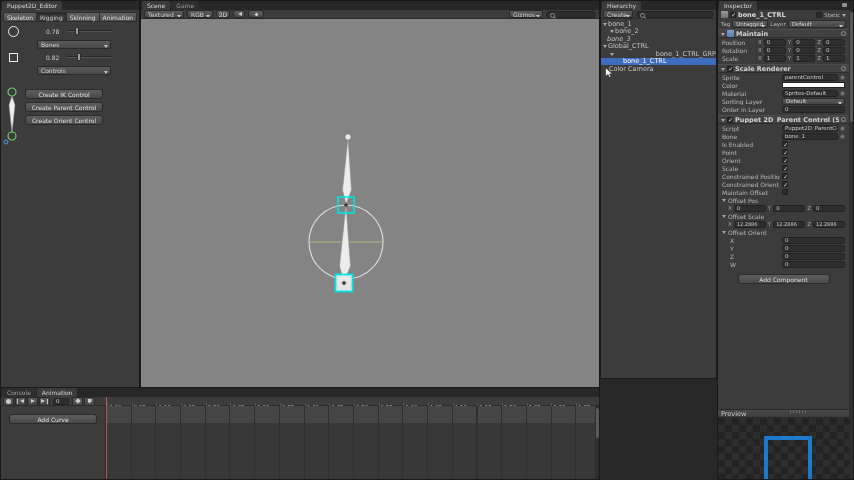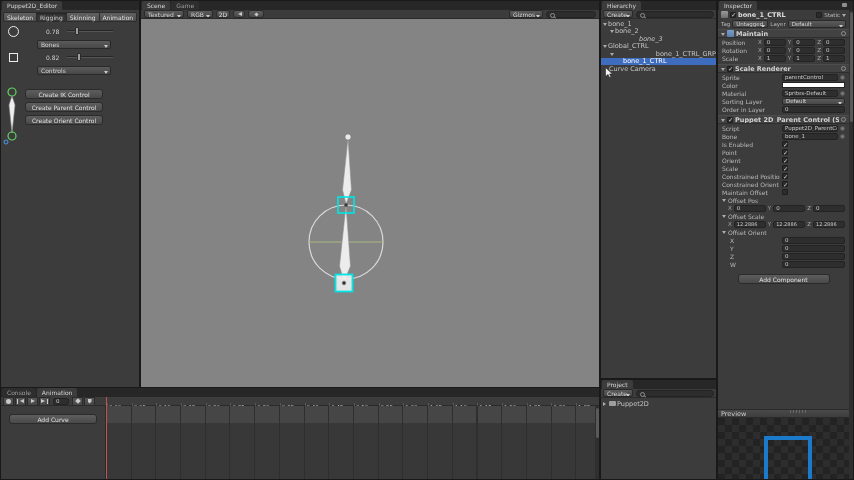--- a/index.html
+++ b/index.html
@@ -161,62 +161,46 @@
     </div>
     <div style="position:absolute;left:0;top:19px;right:0;">
       <div class="hrow" style="padding-left:2px;">
           <span class="tri-d"></span>
           <span>bone_1</span>
         </div>
       <div class="hrow" style="padding-left:9px;">
           <span class="tri-d"></span>
           <span>bone_2</span>
         </div>
-      <div class="hrow" style="padding-left:32px;font-style:italic;">
+      <div class="hrow" style="padding-left:0;font-style:italic;">
           <span class="hsp"></span>
           <span>bone_3</span>
         </div>
       <div class="hrow" style="padding-left:2px;">
           <span class="tri-d"></span>
           <span>Global_CTRL</span>
         </div>
       <div class="hrow" style="padding-left:9px;justify-content:space-between;">
           <span class="tri-d"></span>
           <span>bone_1_CTRL_GRP</span>
         </div>
       <div class="hrow sel" style="padding-left:16px;">
           <span class="hsp"></span>
           <span>bone_1_CTRL</span>
         </div>
       <div class="hrow" style="padding-left:2px;">
           <span class="hsp"></span>
-          <span>Curve Camera</span>
+          <span>Color Camera</span>
         </div>
     </div>
     <svg style="position:absolute;left:4px;top:66px;" width="8" height="11">
       <polygon points="0.5,0.5 0.5,9.5 3,7.5 4.5,10.5 6,9.8 4.6,7 7.5,7" fill="#f4f4f4" stroke="#222" stroke-width="0.6"></polygon>
     </svg>
   </div>
 
-  <div class="panel" style="left:600px;top:379px;width:117px;height:101px;">
-    <div class="tabstrip">
-      <div class="tab active">Project</div>
-    </div>
-    <div style="position:absolute;left:0;top:9px;right:0;height:9px;background:#3c3c3c;border-bottom:1px solid #2c2c2c;display:flex;align-items:center;gap:3px;padding:0 2px;">
-      <div class="dd" style="height:8px;width:30px;">
-          <span>Create</span>
-        </div>
-      <div class="search" style="flex:1;"></div>
-    </div>
-    <div class="hrow" style="position:absolute;left:0;top:20px;right:0;padding-left:2px;">
-      <span class="tri-r"></span>
-      <span style="width:7px;height:5px;background:#9d9d9d;border-radius:1px;flex:none;"></span>
-      <span>Puppet2D</span>
-    </div>
-  </div>
 
   <div class="panel" style="left:717px;top:0;width:137px;height:480px;">
     <div class="tabstrip">
       <div class="tab active">Inspector</div>
       <span style="margin-left:auto;margin-right:6px;margin-top:2px;width:5px;height:4px;background:#8e8e8e;border-radius:1px;position:relative;"></span>
     </div>
     <div style="position:absolute;left:0;top:9px;right:4px;">
 
       <div style="display:flex;align-items:center;gap:2px;height:9px;padding:0 3px;">
         <span class="cicon"></span>

